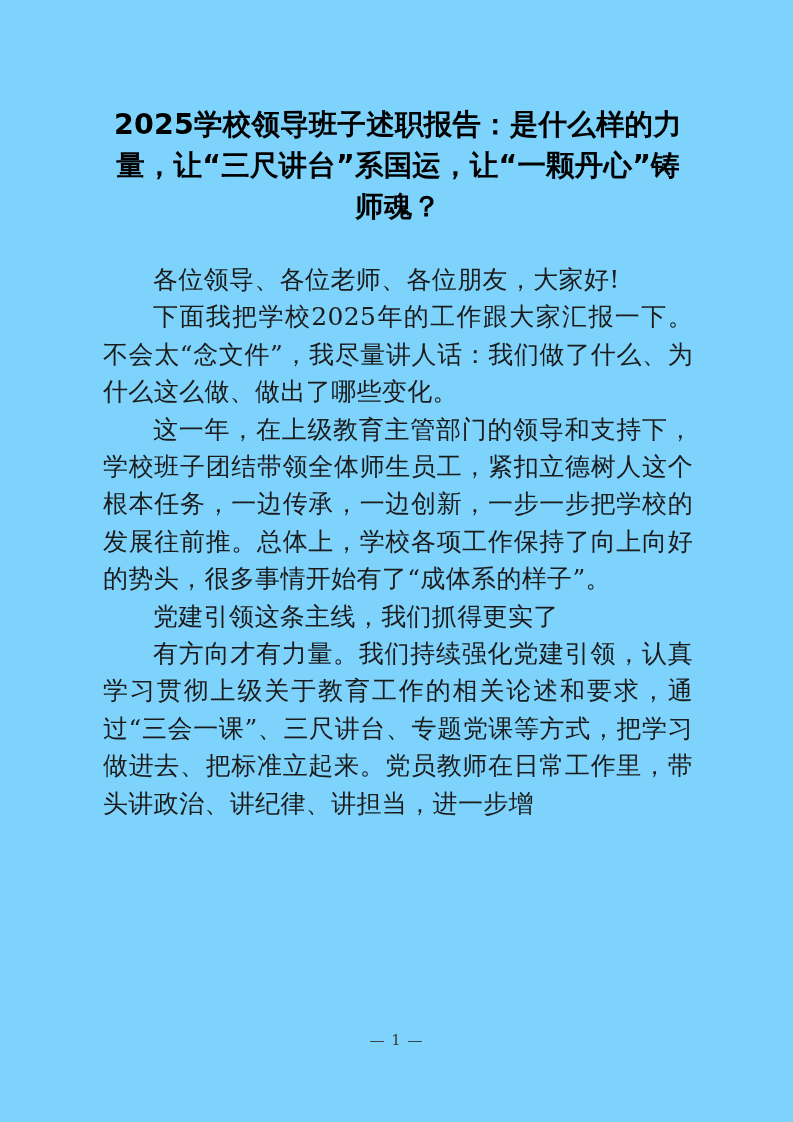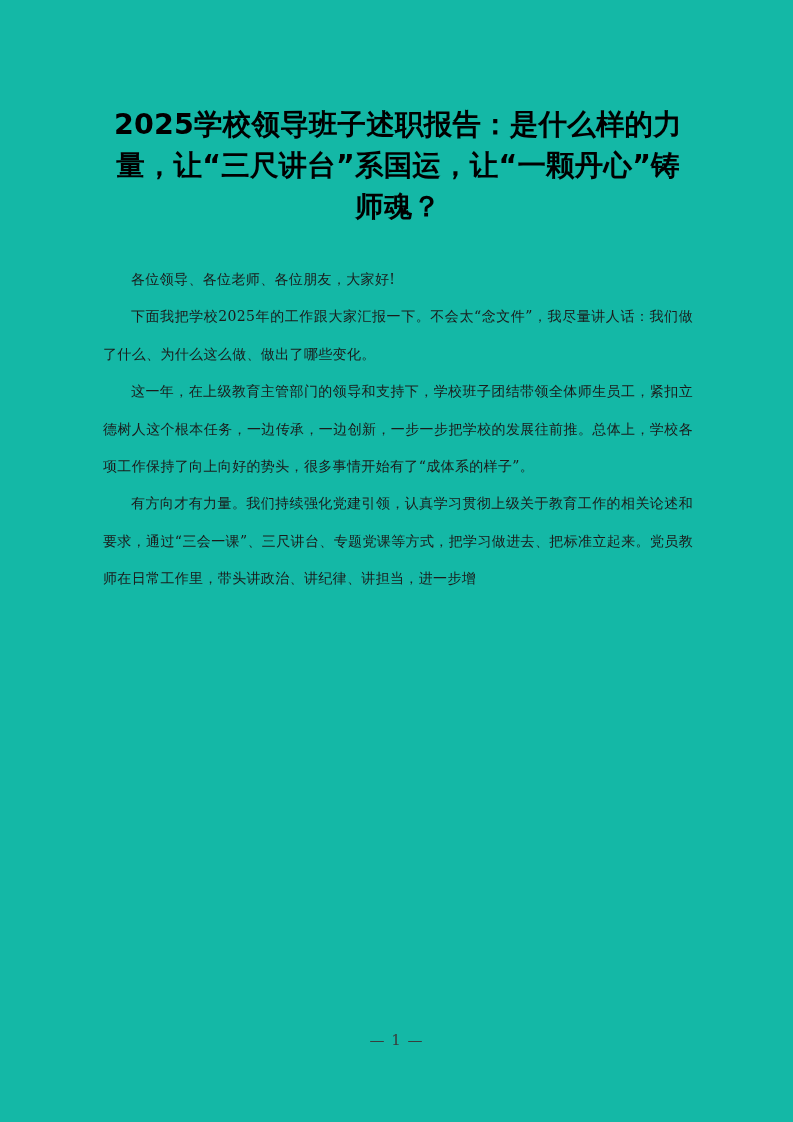--- a/index.html
+++ b/index.html
@@ -16,21 +16,21 @@
     color: #000000;
     -webkit-font-smoothing: antialiased;
   }
 
   .page {
     position: absolute;
     left: 0;
     top: 0;
     width: 793px;
     height: 1122px;
-    background: #14b8a6;
+    background: #7dd3fc;
     box-sizing: border-box;
   }
 
   .content {
     position: absolute;
     left: 103px;
     top: 0;
     width: 590px;
   }
 
@@ -53,21 +53,21 @@
   .body-block {
     margin: 0;
     padding: 0;
     padding-top: 34px;
   }
 
   p.para {
     margin: 0;
     padding: 0;
     font-family: "DejaVu Serif", "Liberation Serif", serif;
-    font-size: 14px;
+    font-size: 25px;
     line-height: 37.4px;
     text-align: justify;
     text-justify: inter-ideograph;
     text-indent: 2em;
     letter-spacing: 0.35px;
     color: #1b1b1b;
     word-break: break-all;
     -webkit-font-feature-settings: "kern" 0;
   }
 
@@ -91,20 +91,21 @@
 <div class="page">
 
   <div class="content">
 
     <h1 class="doc-title">2025学校领导班子述职报告：是什么样的力量，让“三尺讲台”系国运，让“一颗丹心”铸师魂？</h1>
 
     <div class="body-block">
       <p class="para">各位领导、各位老师、各位朋友，大家好!</p>
       <p class="para">下面我把学校2025年的工作跟大家汇报一下。不会太“念文件”，我尽量讲人话：我们做了什么、为什么这么做、做出了哪些变化。</p>
       <p class="para">这一年，在上级教育主管部门的领导和支持下，学校班子团结带领全体师生员工，紧扣立德树人这个根本任务，一边传承，一边创新，一步一步把学校的发展往前推。总体上，学校各项工作保持了向上向好的势头，很多事情开始有了“成体系的样子”。</p>
+      <p class="para">党建引领这条主线，我们抓得更实了</p>
       <p class="para">有方向才有力量。我们持续强化党建引领，认真学习贯彻上级关于教育工作的相关论述和要求，通过“三会一课”、三尺讲台、专题党课等方式，把学习做进去、把标准立起来。党员教师在日常工作里，带头讲政治、讲纪律、讲担当，进一步增</p>
     </div>
 
   </div>
 
   <div class="page-footer">— 1 —</div>
 
 </div>
 
 </body></html>

